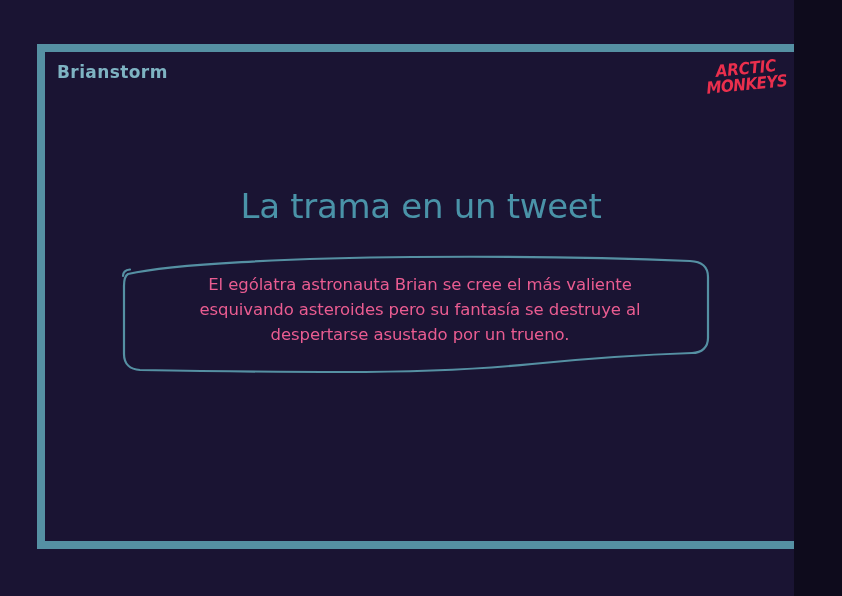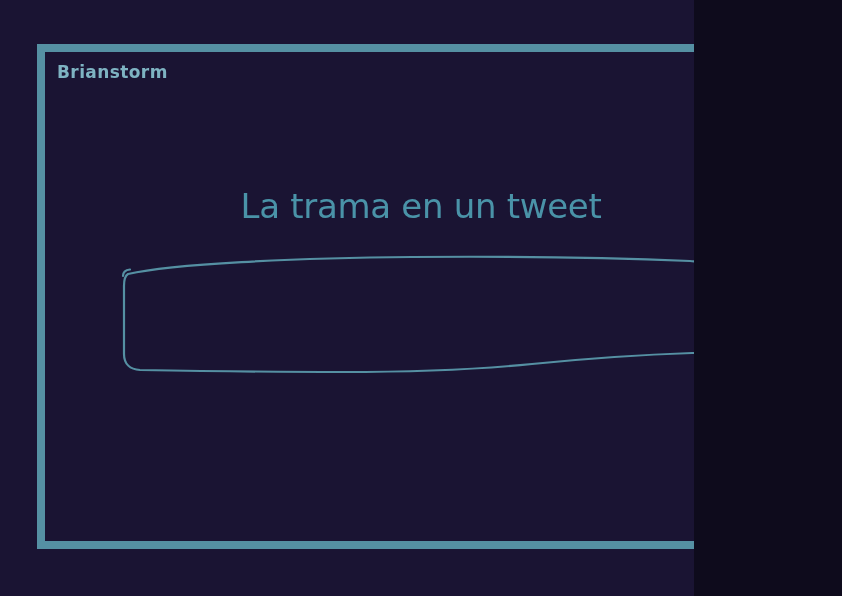--- a/index.html
+++ b/index.html
@@ -2,21 +2,21 @@
 <html><head>
 <meta charset="utf-8">
 <style>
   html, body {
     margin: 0;
     padding: 0;
     background: #0e0b1c;
   }
   #slide {
     position: relative;
-    width: 694px;
+    width: 794px;
     height: 596px;
     background: var(--bg, #1a1433);
     overflow: hidden;
     font-family: "DejaVu Sans", sans-serif;
   }
 
   
   #frame {
     position: absolute;
     left: 37px;
@@ -141,14 +141,19 @@
                C 520 109, 470 113, 420 118
                C 360 124, 300 126, 230 126
                C 160 126, 90 125, 28 124
                C 18 123.5, 12 118, 12 108
                L 12 40
                C 12 33, 13.5 29.5, 16 28 Z" fill="none" stroke="#5590a3" stroke-width="2.2" stroke-linecap="round" stroke-linejoin="round"></path>
       <path d="M 11 30 C 11 26, 13 24, 18 23.5" fill="none" stroke="#5590a3" stroke-width="2.2" stroke-linecap="round"></path>
     </svg>
   </div>
 
+  <div id="quote" style="color: rgb(234, 92, 145);">
+    <span class="ln">El ególatra astronauta Brian se cree el más valiente</span>
+    <span class="ln">esquivando asteroides pero su fantasía se destruye al</span>
+    <span class="ln">despertarse asustado por un trueno.</span>
+  </div>
 
 </div>
 
 </body></html>

